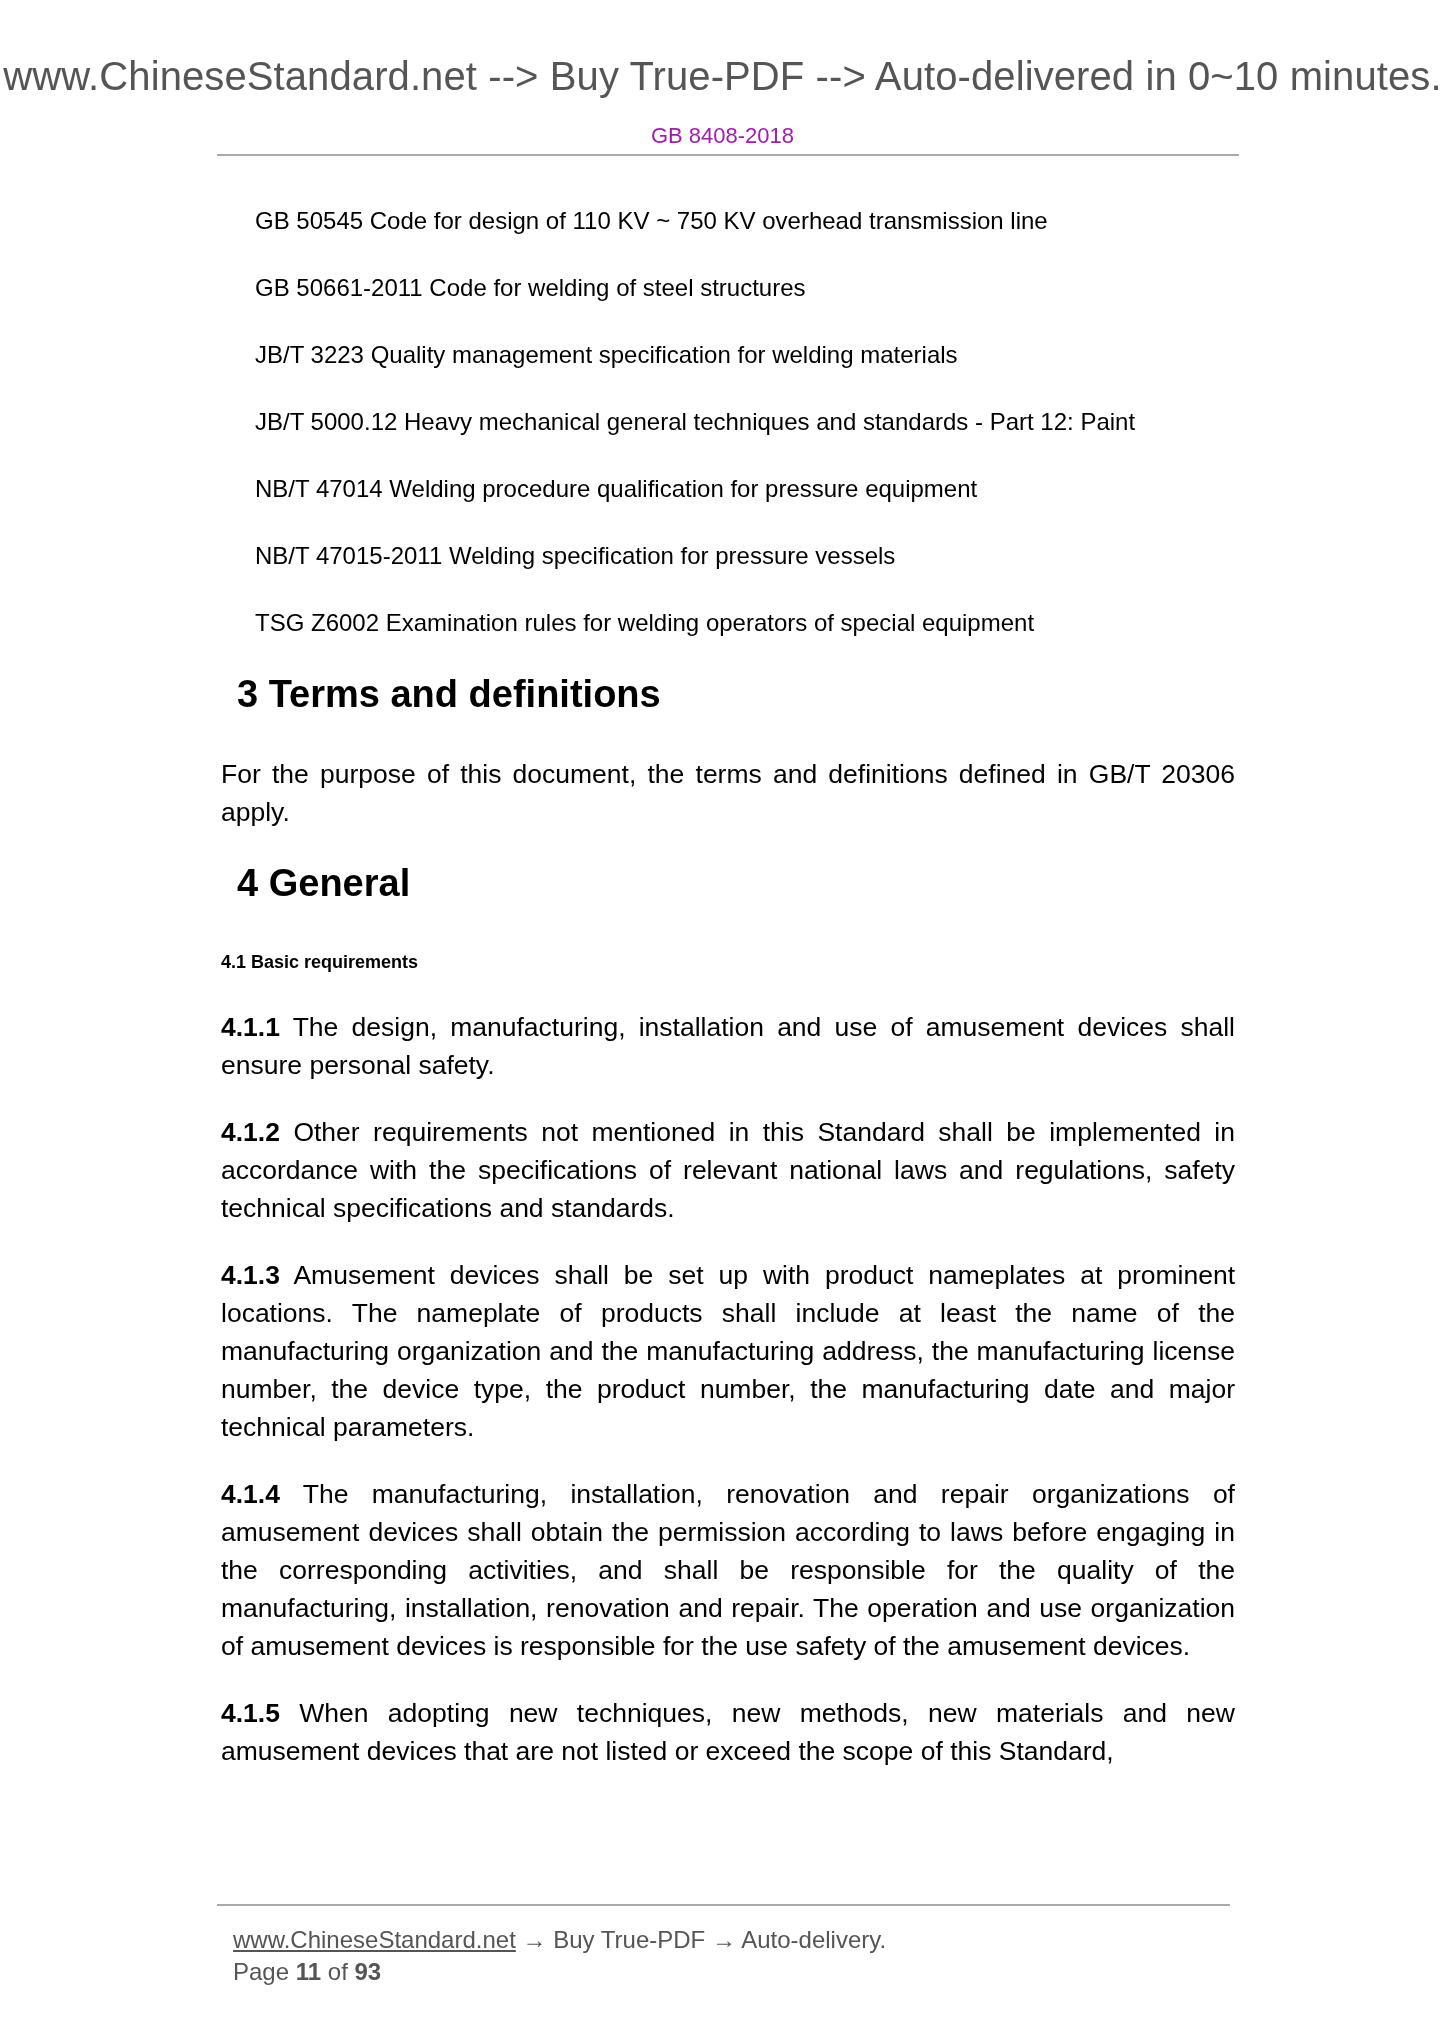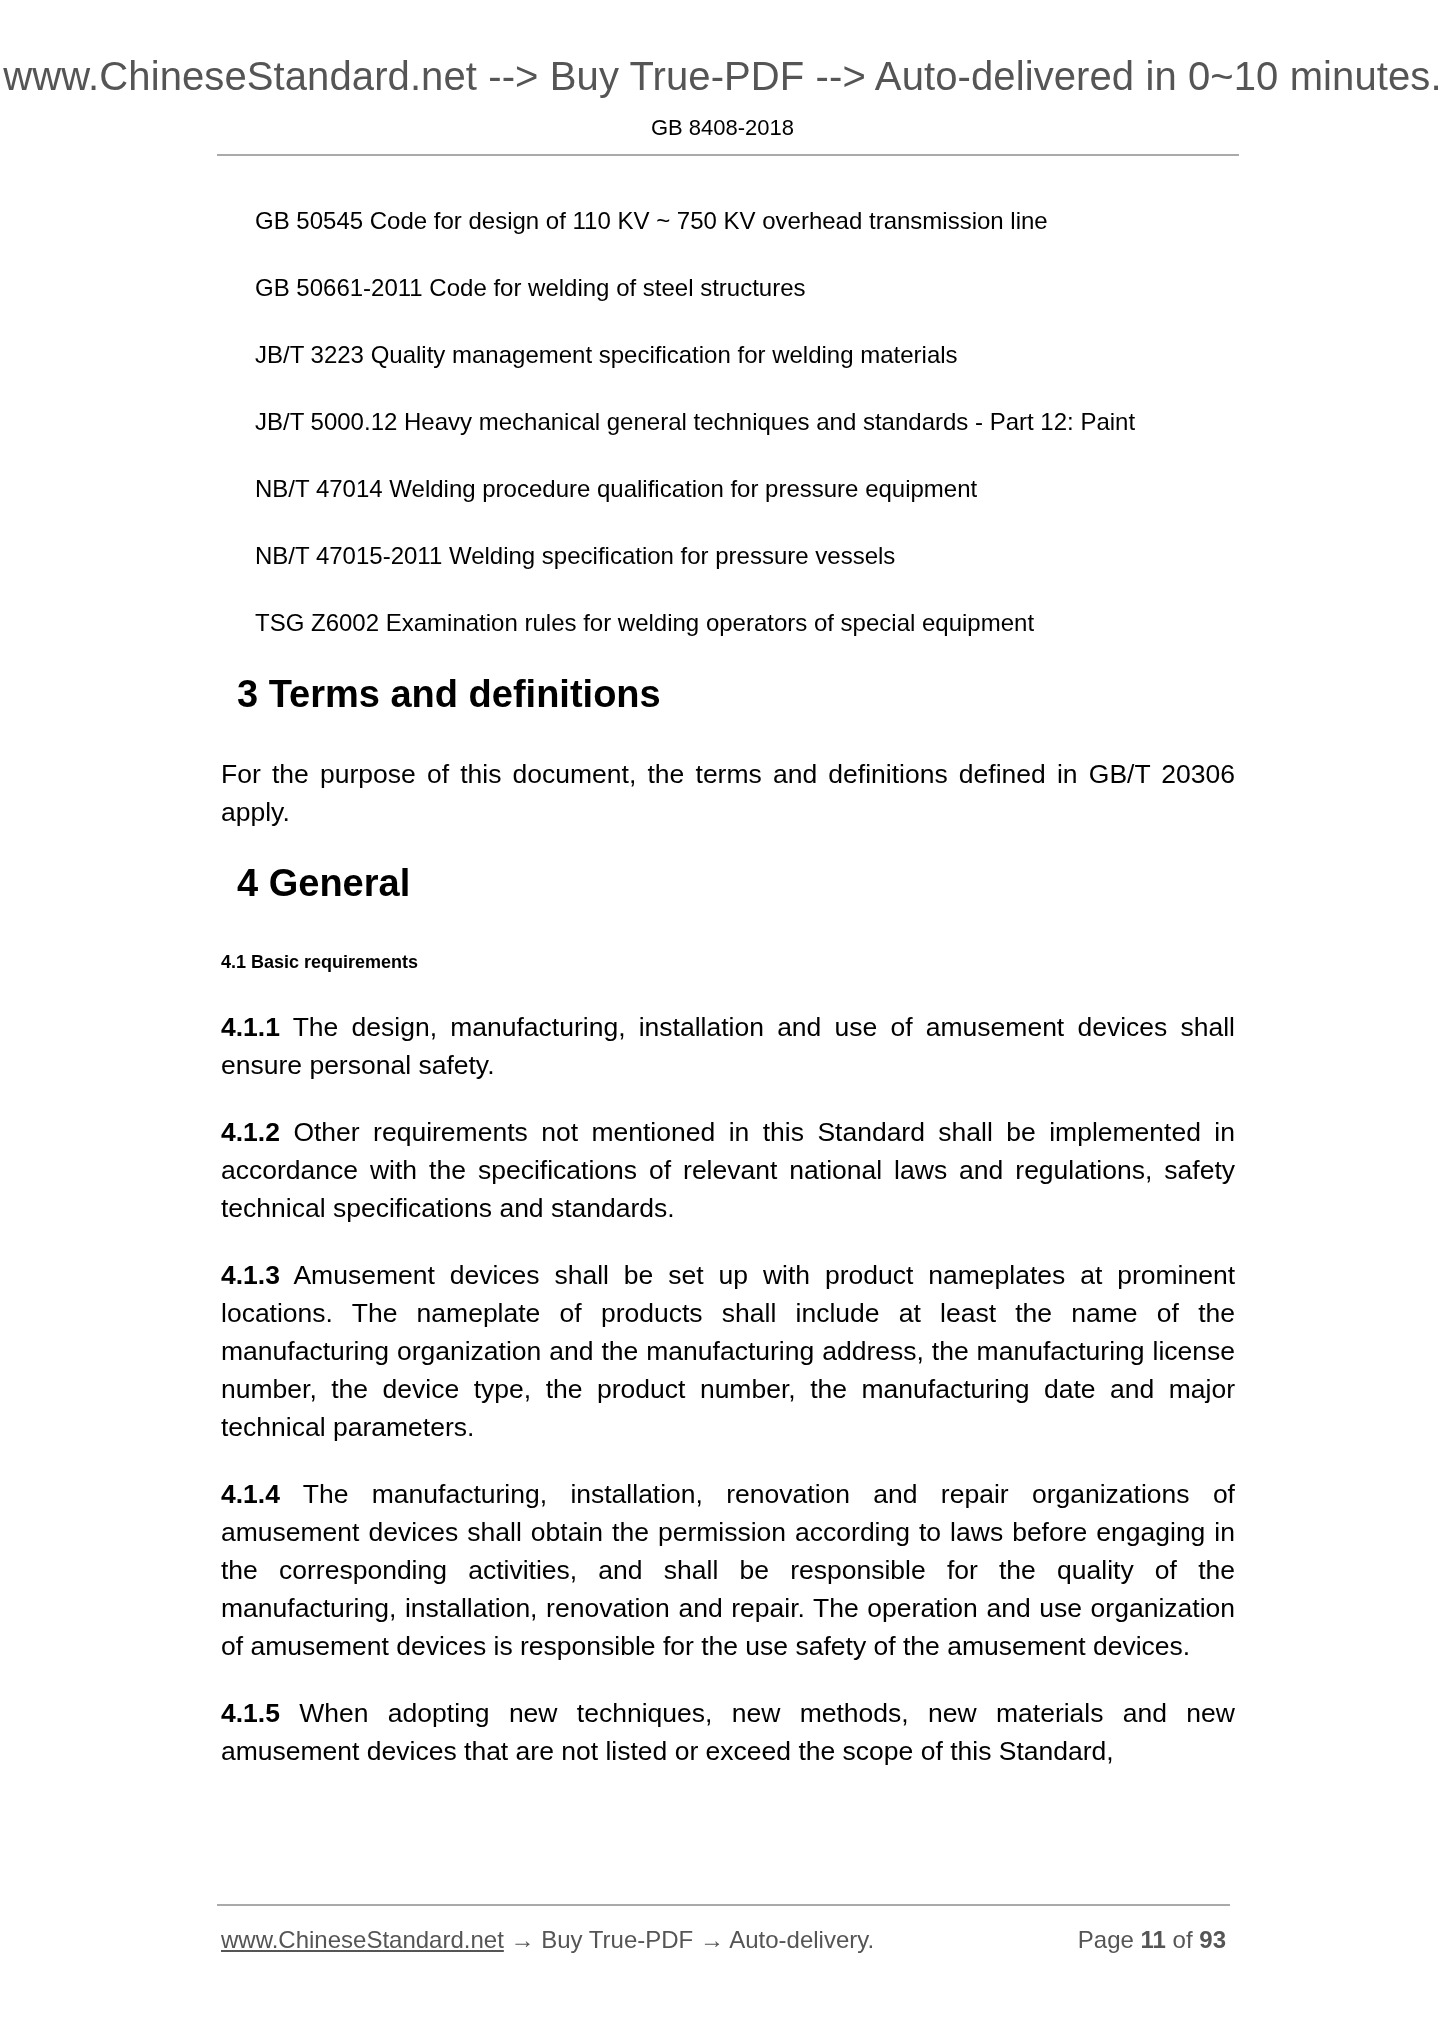--- a/index.html
+++ b/index.html
@@ -23,24 +23,24 @@
       text-align: center;
       font-size: 40px;
       color: #555555;
       line-height: 36px;
       letter-spacing: 0.1px;
     }
     .header-doc {
       position: absolute;
       left: 0;
       width: 1445px;
-      top: 114px;
+      top: 122px;
       text-align: center;
       font-size: 22px;
-      color: #000000;
+      color: #a21caf;
       line-height: 28px;
     }
     .rule {
       position: absolute;
       height: 0;
       border-top: 2px solid #aaaaaa;
     }
     .rule-top { left: 217px; width: 1022px; top: 154px; }
     .rule-bottom { left: 217px; width: 1013px; top: 1904px; }
 
@@ -70,28 +70,28 @@
     .para {
       font-size: 26.5px;
       line-height: 38px;
       text-align: justify;
       margin: 0 0 29px 0;
     }
     .para .num { font-weight: bold; }
 
     .footer {
       position: absolute;
-      left: 221px;
+      left: 233px;
       width: 1005px;
       top: 1924px;
       font-size: 24px;
       color: #555555;
       line-height: 32px;
       display: flex;
-      justify-content: space-between;
+      flex-direction: column;
     }
     .footer a {
       color: #555555;
       text-decoration: underline;
     }
     .footer .page b { color: #555555; font-weight: bold; }
   </style>
 </head>
 <body>
 

